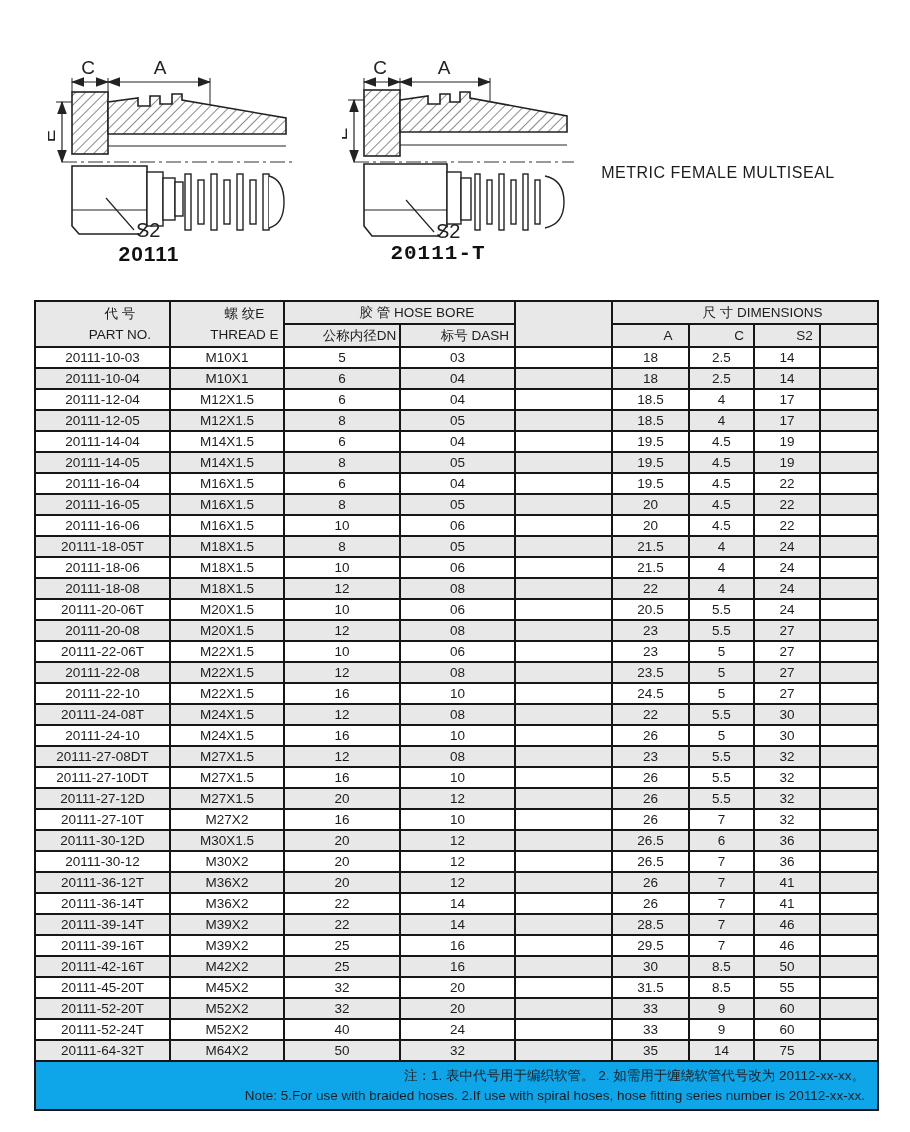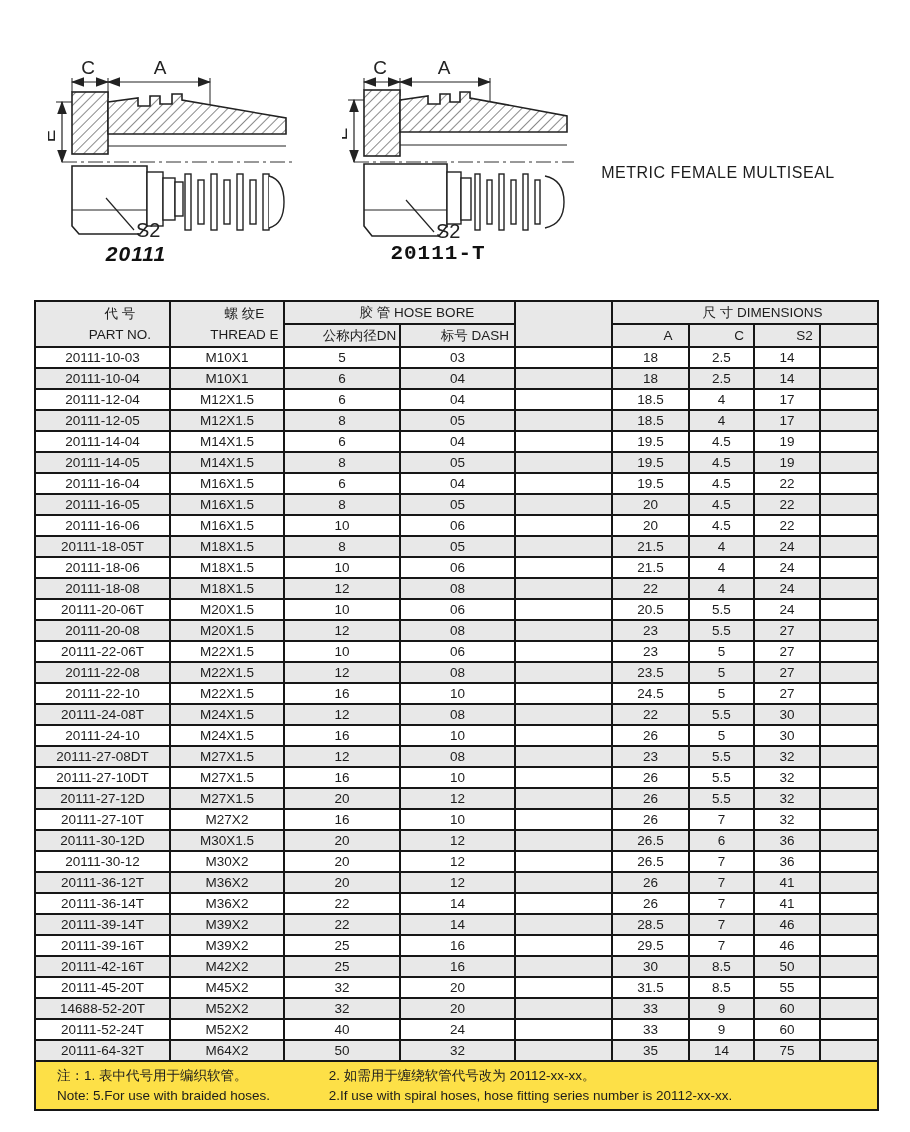--- a/index.html
+++ b/index.html
@@ -19,21 +19,21 @@
 
   
   .fig{position:absolute;}
   .fig1{left:48px;top:50px;}
   .fig2{left:342px;top:50px;}
   .fig svg text{font-family:"Liberation Sans",sans-serif;fill:#222;}
   .caption{
     position:absolute;font-size:21px;font-weight:bold;
     text-align:center;letter-spacing:1px;color:#111;
   }
-  .cap1{left:75px;top:242px;width:122px;font-style:italic;}
+  .cap1{left:88px;top:242px;width:122px;}
   .cap2{left:373px;top:242px;width:130px;font-family:Liberation Mono, monospace;}
 
   .title-block{position:absolute;left:548px;top:158px;width:340px;text-align:center;}
   .title-cn{font-size:17px;letter-spacing:3px;}
   .title-en{font-size:16px;margin-top:6px;letter-spacing:.5px;}
 
   
   table.spec{
     position:absolute;left:34px;top:300px;width:843px;
     border-collapse:collapse;table-layout:fixed;
@@ -42,22 +42,22 @@
   table.spec th, table.spec td{
     border:2px solid var(--border);
     text-align:center;vertical-align:middle;
     padding:0;height:19px;line-height:19px;
     font-weight:normal;white-space:nowrap;overflow:hidden;
   }
   table.spec thead th{background:var(--stripe);padding-left:35px;}
   table.spec thead .two-line{height:44px;line-height:21px;}
   table.spec tbody tr.stripe td{background:var(--stripe);}
   table.spec tfoot td{
-    text-align:left;padding:4px 21px;height:auto;line-height:1.45;
-    font-size:13.5px;white-space:normal;background:#fde047;
+    text-align:right;padding:4px 12px;height:auto;line-height:1.45;
+    font-size:13.5px;white-space:normal;background:#0ea5e9;
   }
   .note-seg1{display:inline-block;min-width:268px;}
 </style>
 </head>
 <body>
 
 <div class="page">
 
   <div class="fig fig1">
     <svg width="250" height="190" viewBox="0 0 250 190">
@@ -526,21 +526,21 @@
           <td>M45X2</td>
           <td>32</td>
           <td>20</td>
           <td></td>
           <td>31.5</td>
           <td>8.5</td>
           <td>55</td>
           <td></td>
         </tr>
         <tr class="stripe">
-          <td>14688-52-20T</td>
+          <td>20111-52-20T</td>
           <td>M52X2</td>
           <td>32</td>
           <td>20</td>
           <td></td>
           <td>33</td>
           <td>9</td>
           <td>60</td>
           <td></td>
         </tr>
         <tr>

